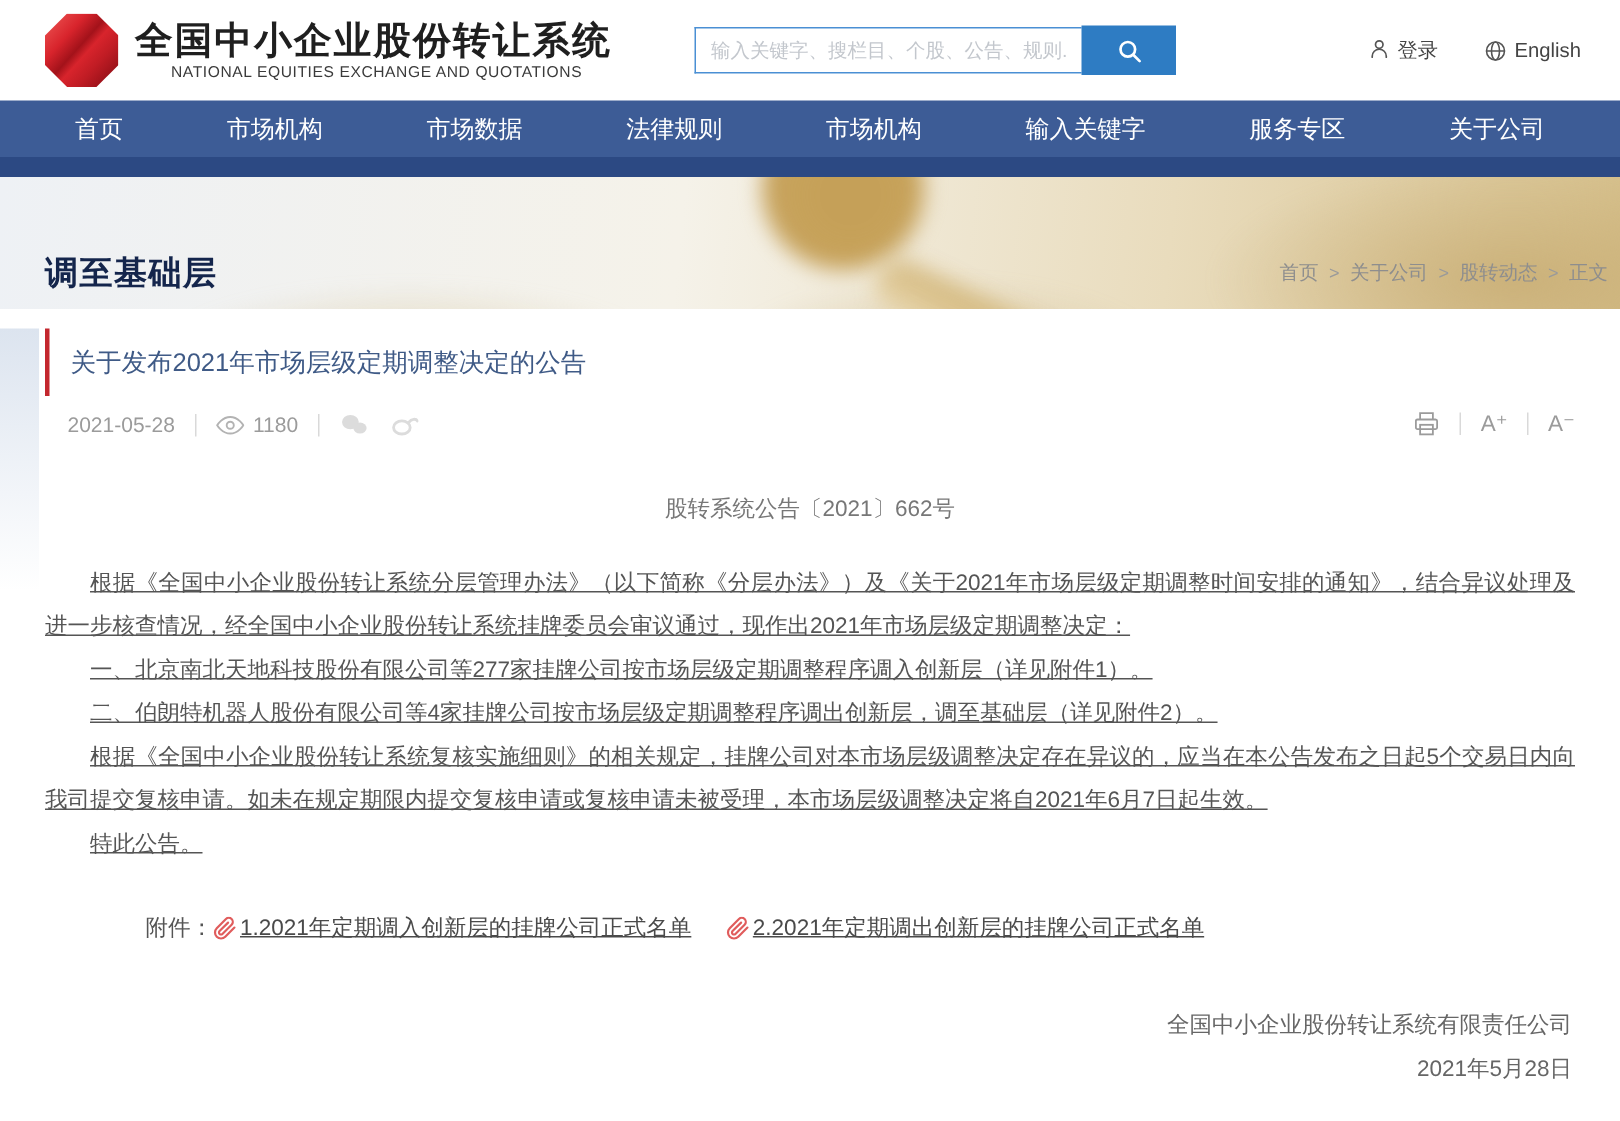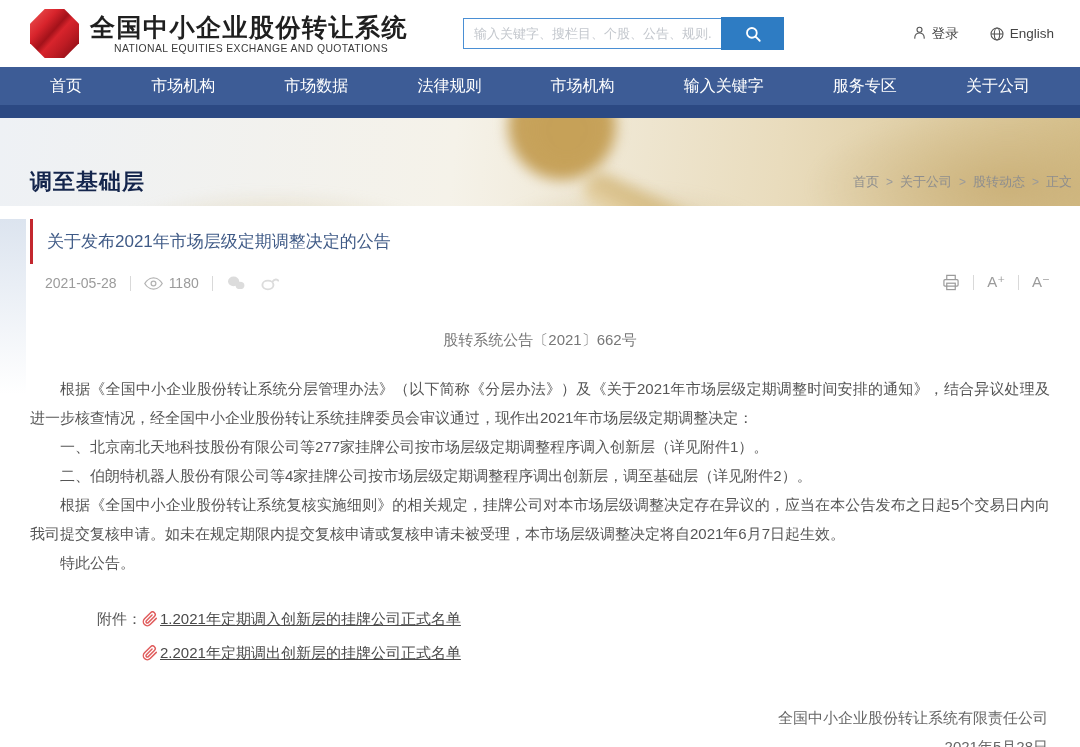--- a/index.html
+++ b/index.html
@@ -72,25 +72,25 @@
   .article-title { font-size:17px; color:#3f5a86; }
   .meta-row { display:flex; align-items:flex-end; margin-top:9px; padding-left:15px; font-size:14px; color:#9b9b9b; }
   .meta-sep { width:1px; height:15px; background:#d9d9d9; margin:0 13px; }
   .meta-item { display:flex; align-items:center; gap:6px; }
   .meta-right { margin-left:auto; display:flex; align-items:center; }
   .icon-btn { display:flex; align-items:center; cursor:pointer; color:#9b9b9b; font-size:15px; }
   .share-icons { display:flex; align-items:center; gap:14px; }
 
   .article-body { margin-top:34px; font-size:15px; color:#555; line-height:29px; }
   .doc-number { text-align:center; color:#777; margin-bottom:20px; }
-  .para { text-indent:2em; text-align:justify; }
+  .para { text-indent:2em; text-align:justify;text-decoration:underline; }
 
   .attachments { display:flex; margin-top:27px; margin-left:67px; }
   .att-label { flex:0 0 auto; color:#555; }
-  .att-links { display:flex; flex-direction:column; gap:5px; }
+  .att-links { display:flex; flex-direction:row; gap:23px; }
   .att-link { display:flex; align-items:center; gap:2px; color:#4a4a4a; cursor:pointer; }
   .att-link span { text-decoration:underline; }
 
   .signature { margin-top:36px; text-align:right; color:#666; line-height:29px; padding-right:2px; }
 
   svg { display:block; }
 </style>
 </head>
 <body>
 

